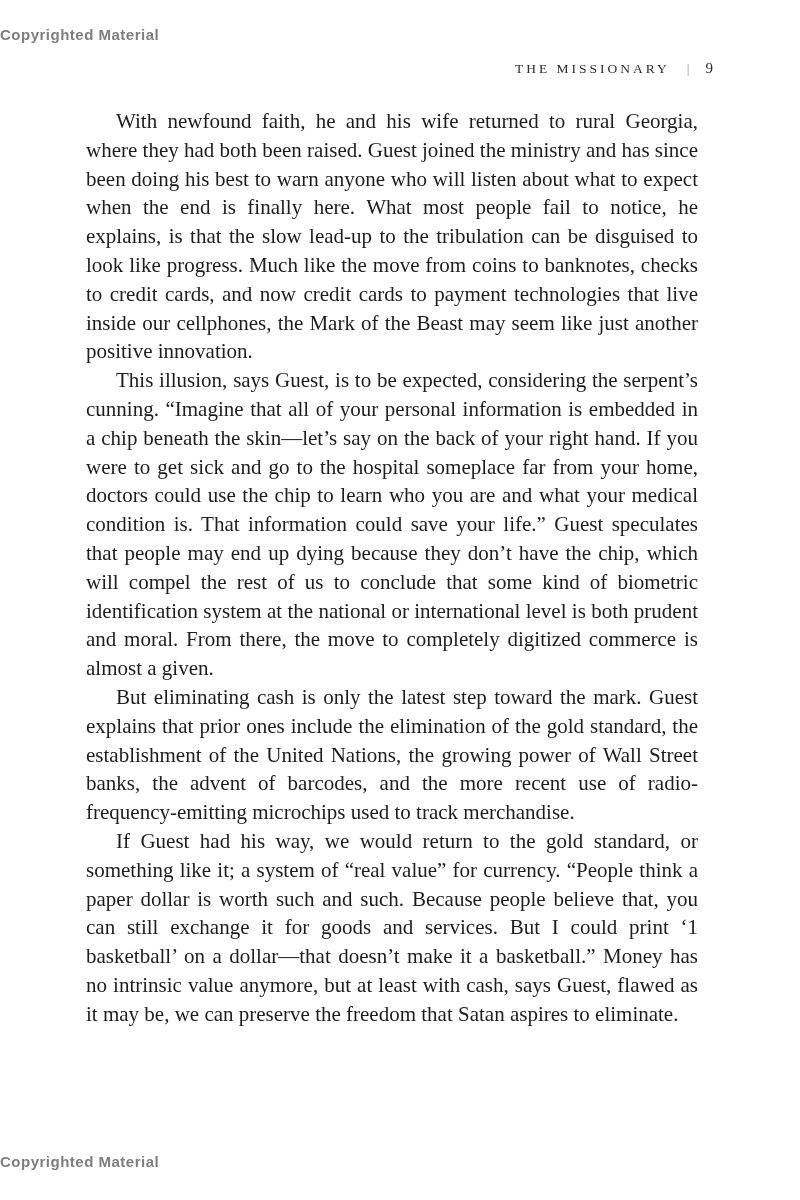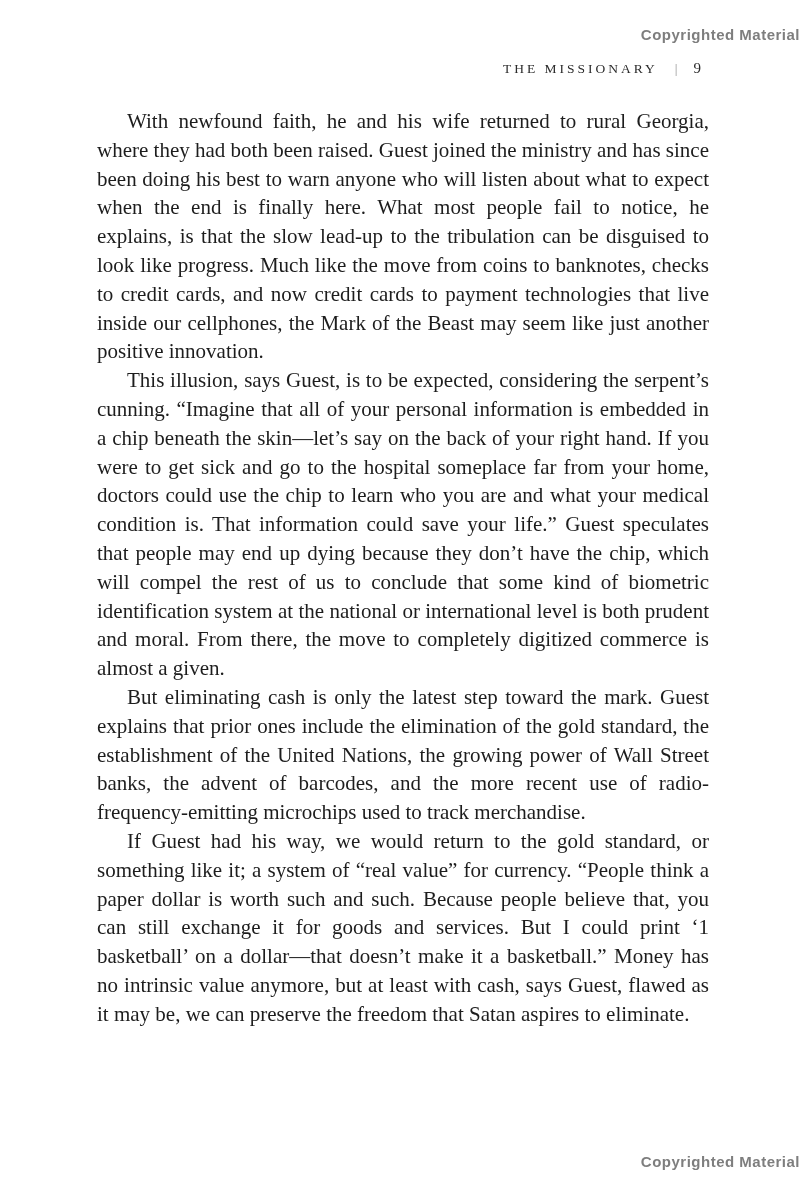--- a/index.html
+++ b/index.html
@@ -7,53 +7,53 @@
     position: relative;
     width: 800px;
     height: 1200px;
     background: #ffffff;
     overflow: hidden;
     font-family: "Liberation Serif", serif;
   }
   .copyright-notice {
     position: absolute;
     left: 0; right: 0;
-    text-align: right;
+    text-align: left;
     font-family: "Liberation Sans", sans-serif;
     font-weight: bold;
     font-size: 15px;
     letter-spacing: 0.5px;
     color: #7e7e7e;
   }
   .copyright-notice.top { top: 26px; }
   .copyright-notice.bottom { top: 1153px; }
   .running-head {
     position: absolute;
     top: 60px;
-    right: 99px;
+    right: 87px;
     font-size: 13.5px;
     letter-spacing: 3px;
     color: #2b2b2b;
     white-space: nowrap;
   }
   .running-head .sep {
     display: inline-block;
     margin: 0 14px 0 16px;
     color: #4a4a4a;
     font-weight: normal;
     transform: scaleX(0.6);
     vertical-align: baseline;
   }
   .running-head .folio {
     font-size: 15px;
     letter-spacing: 0;
   }
   .text-block {
     position: absolute;
-    left: 97px;
+    left: 86px;
     top: 107px;
     width: 612px;
     font-size: 21px;
     line-height: 28.8px;
     color: #1d1d1d;
     text-align: justify;
   }
   .text-block p {
     margin: 0;
     padding: 0;

